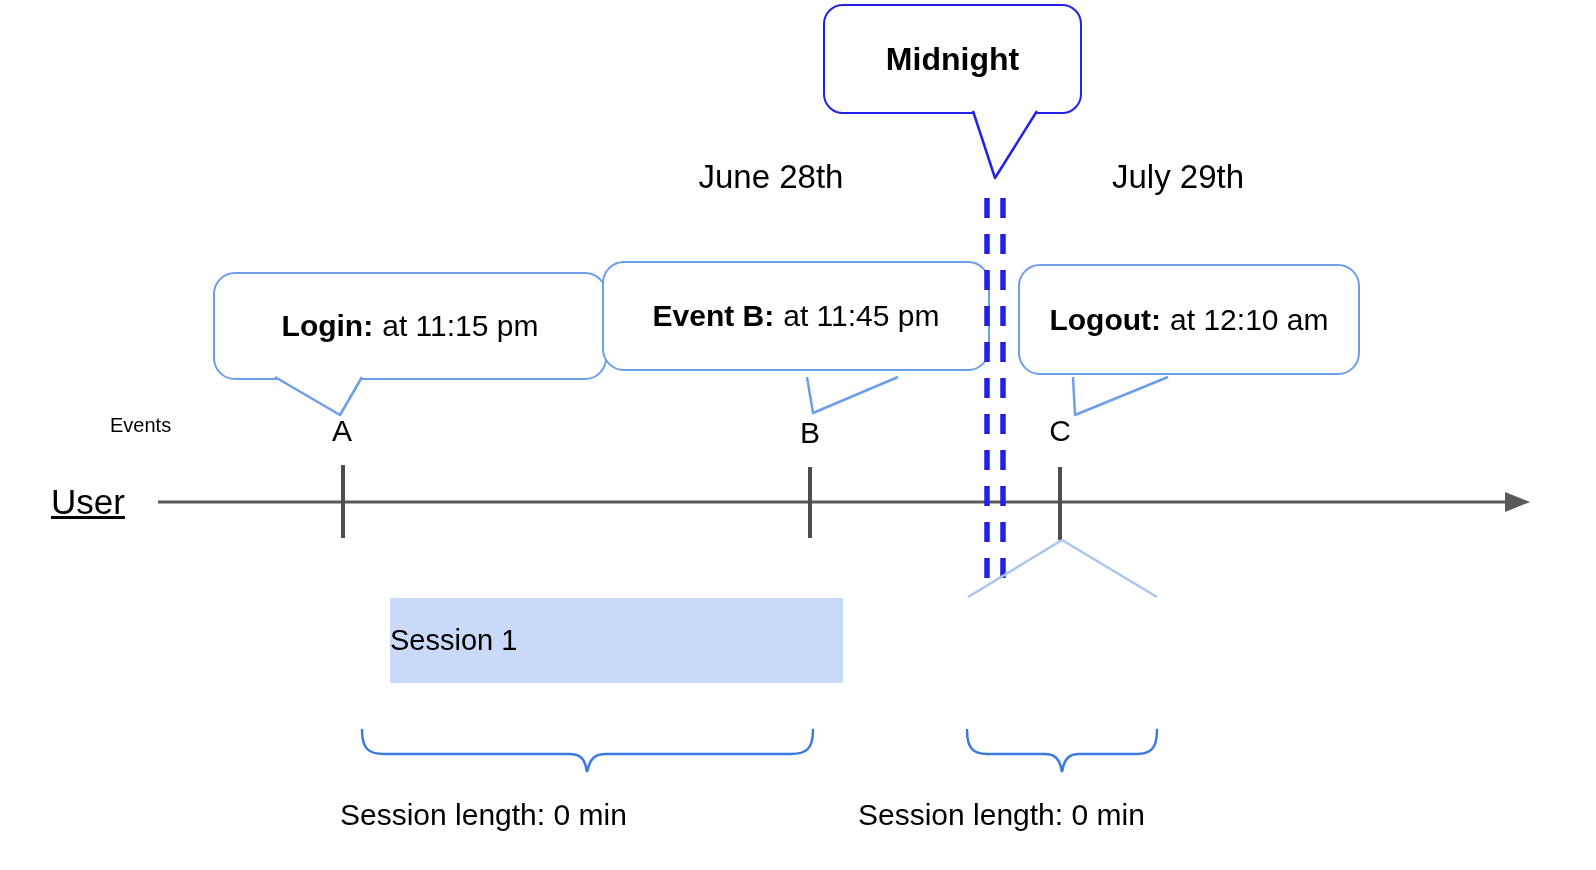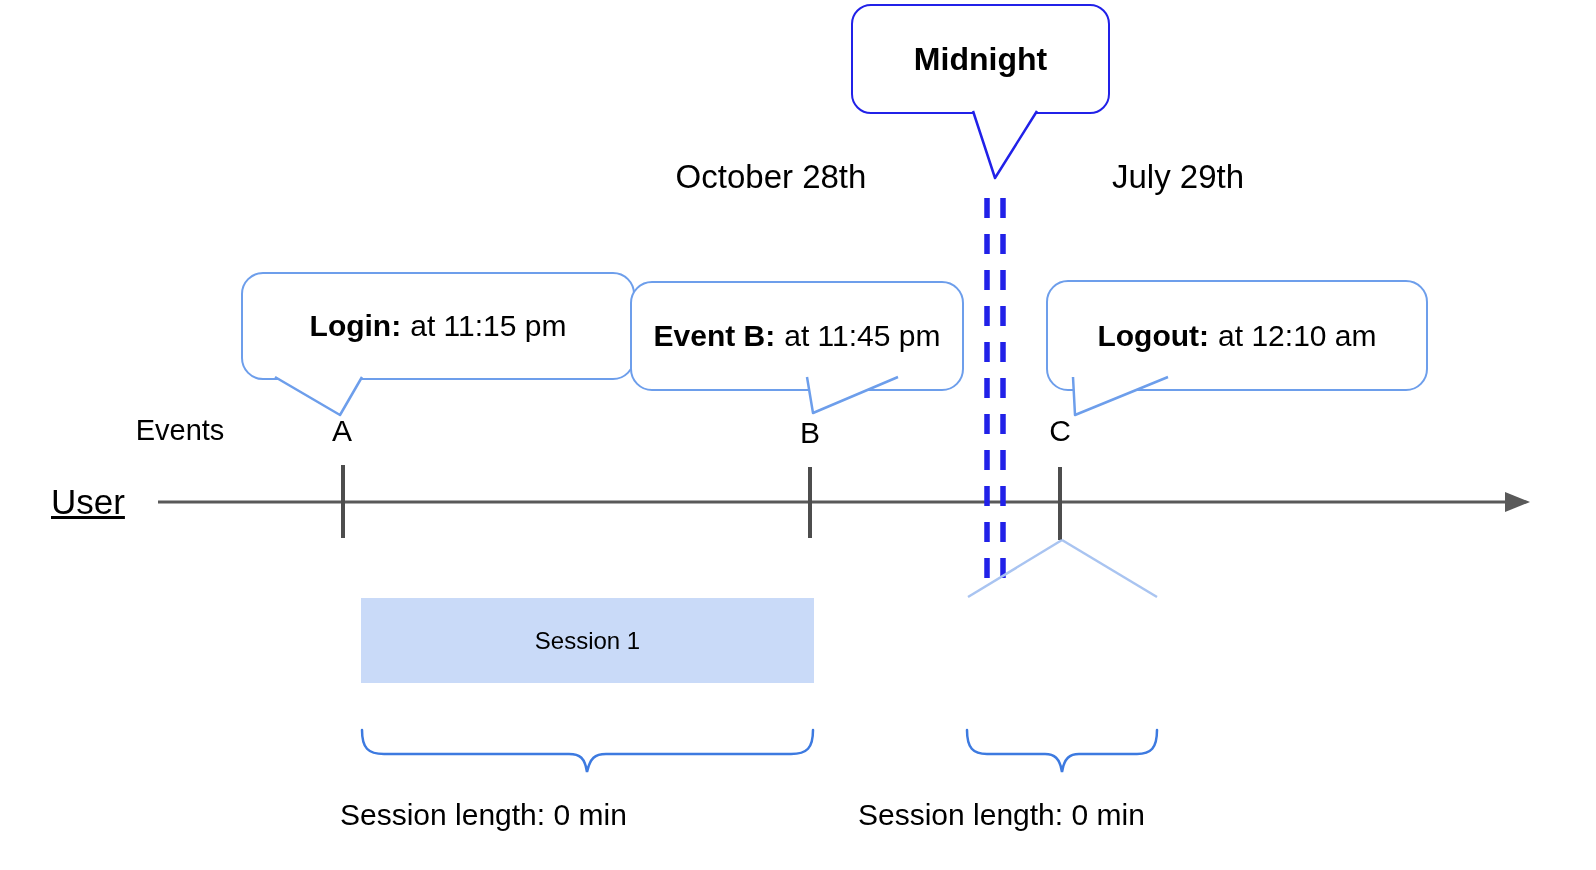--- a/index.html
+++ b/index.html
@@ -6,63 +6,63 @@
   #stage{
     position:relative;width:1596px;height:870px;background:#ffffff;
     font-family:"Liberation Sans","DejaVu Sans",sans-serif;color:#000;
     overflow:hidden;
   }
   
   .bubble{
     position:absolute;box-sizing:border-box;background:#fff;
     border:2.5px solid #6d9eeb;border-radius:22px;
     display:flex;align-items:center;justify-content:center;
-    font-size:30px;white-space:nowrap;z-index:1;margin-left:28px;
+    font-size:30px;white-space:nowrap;z-index:1;
   }
   .bubble .t{font-weight:700;}
   .bubble .d{margin-left:9px;}
   #midnight-bubble{
     border-color:#2121e8;border-width:2.5px;border-radius:20px;
     font-weight:700;font-size:32px;z-index:1;
   }
   
   .lbl{position:absolute;white-space:nowrap;z-index:3;}
   #date-left,#date-right{font-size:33px;width:260px;text-align:center;}
-  #events-label{font-size:29px;width:140px;text-align:center;}
+  #events-label{font-size:20px;width:140px;text-align:left;}
   #user-label{font-size:35px;text-decoration:underline;}
   .marker{font-size:30px;width:44px;text-align:center;}
   #interval-label{font-size:28px;width:180px;text-align:center;}
   .session-box{
     position:absolute;background:#c9daf8;display:flex;align-items:center;
-    justify-content:center;font-size:24px;z-index:1;
+    justify-content:flex-start;font-size:29px;z-index:1;margin-left:29px;
   }
   .session-length{font-size:30px;width:420px;text-align:left;}
   #overlay{position:absolute;left:0;top:0;z-index:2;pointer-events:none;}
 </style>
 </head>
 <body>
 
 <div id="stage">
 
   <div class="bubble" id="midnight-bubble" style="left:823px;top:4px;width:259px;height:110px;">
     <span>Midnight</span>
   </div>
 
-  <div class="lbl" id="date-left" style="left:641px;top:158px;">October 28th</div>
+  <div class="lbl" id="date-left" style="left:641px;top:158px;">June 28th</div>
   <div class="lbl" id="date-right" style="left:1048px;top:158px;">July 29th</div>
 
   <div class="bubble" style="left:213px;top:272px;width:394px;height:108px;">
     <span class="t">Login:</span>
     <span class="d">at 11:15 pm</span>
   </div>
-  <div class="bubble" style="left:602px;top:281px;width:334px;height:110px;">
+  <div class="bubble" style="left:602px;top:261px;width:388px;height:110px;">
     <span class="t">Event B:</span>
     <span class="d">at 11:45 pm</span>
   </div>
-  <div class="bubble" style="left:1018px;top:280px;width:382px;height:111px;">
+  <div class="bubble" style="left:1018px;top:264px;width:342px;height:111px;">
     <span class="t">Logout:</span>
     <span class="d">at 12:10 am</span>
   </div>
 
   <div class="lbl" id="events-label" style="left:110px;top:414px;">Events</div>
   <div class="lbl marker" style="left:320px;top:414px;">A</div>
   <div class="lbl marker" style="left:788px;top:416px;">B</div>
   <div class="lbl marker" style="left:1038px;top:414px;">C</div>
   <div class="lbl" id="user-label" style="left:51px;top:482px;">User</div>
 

